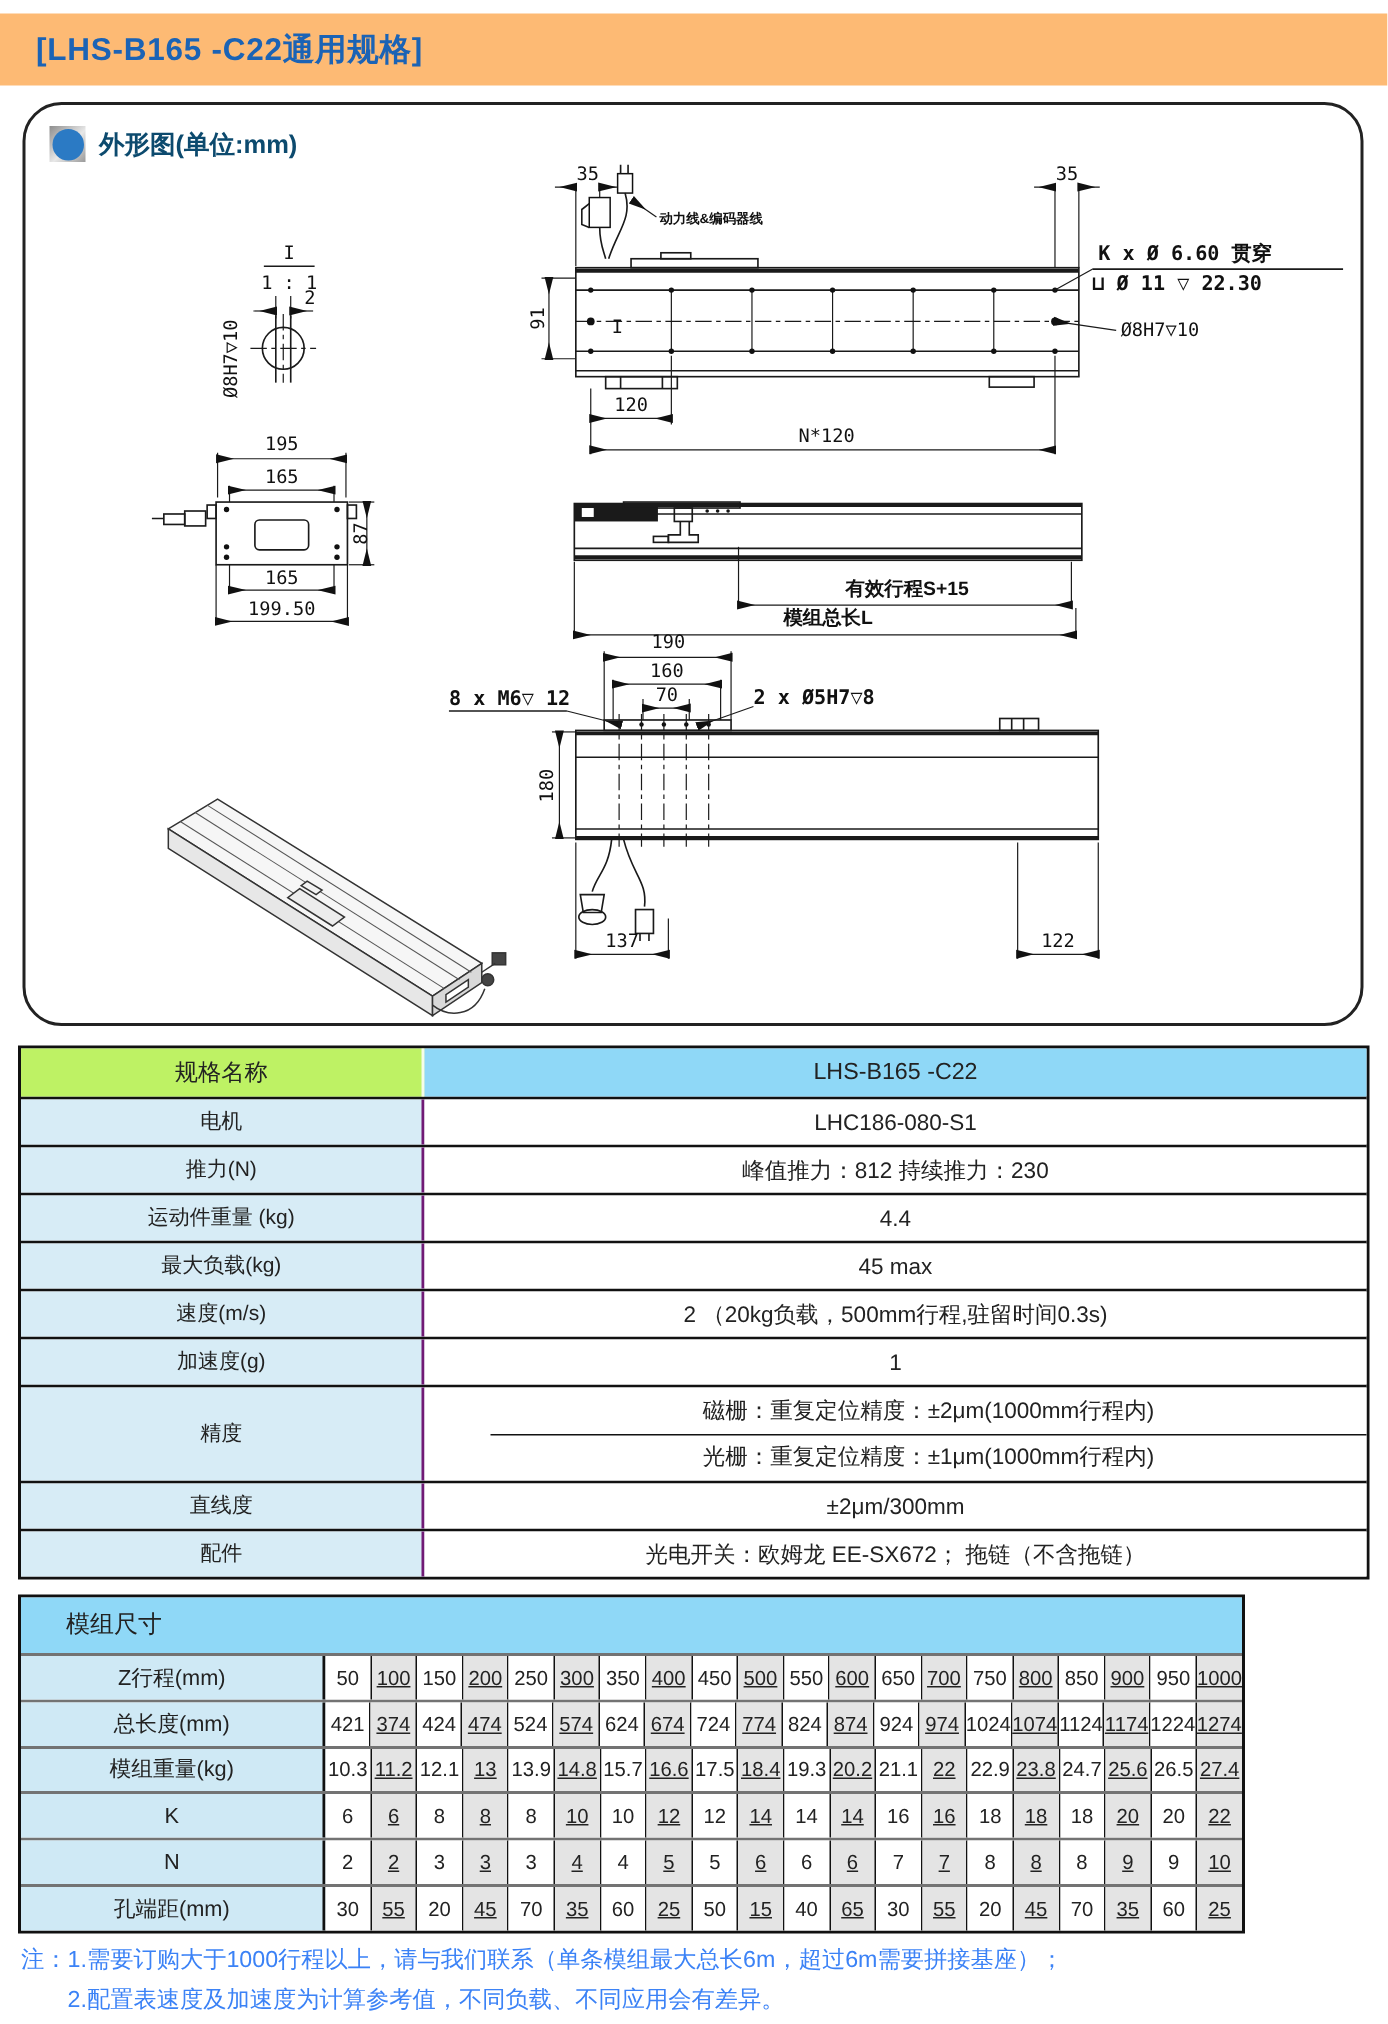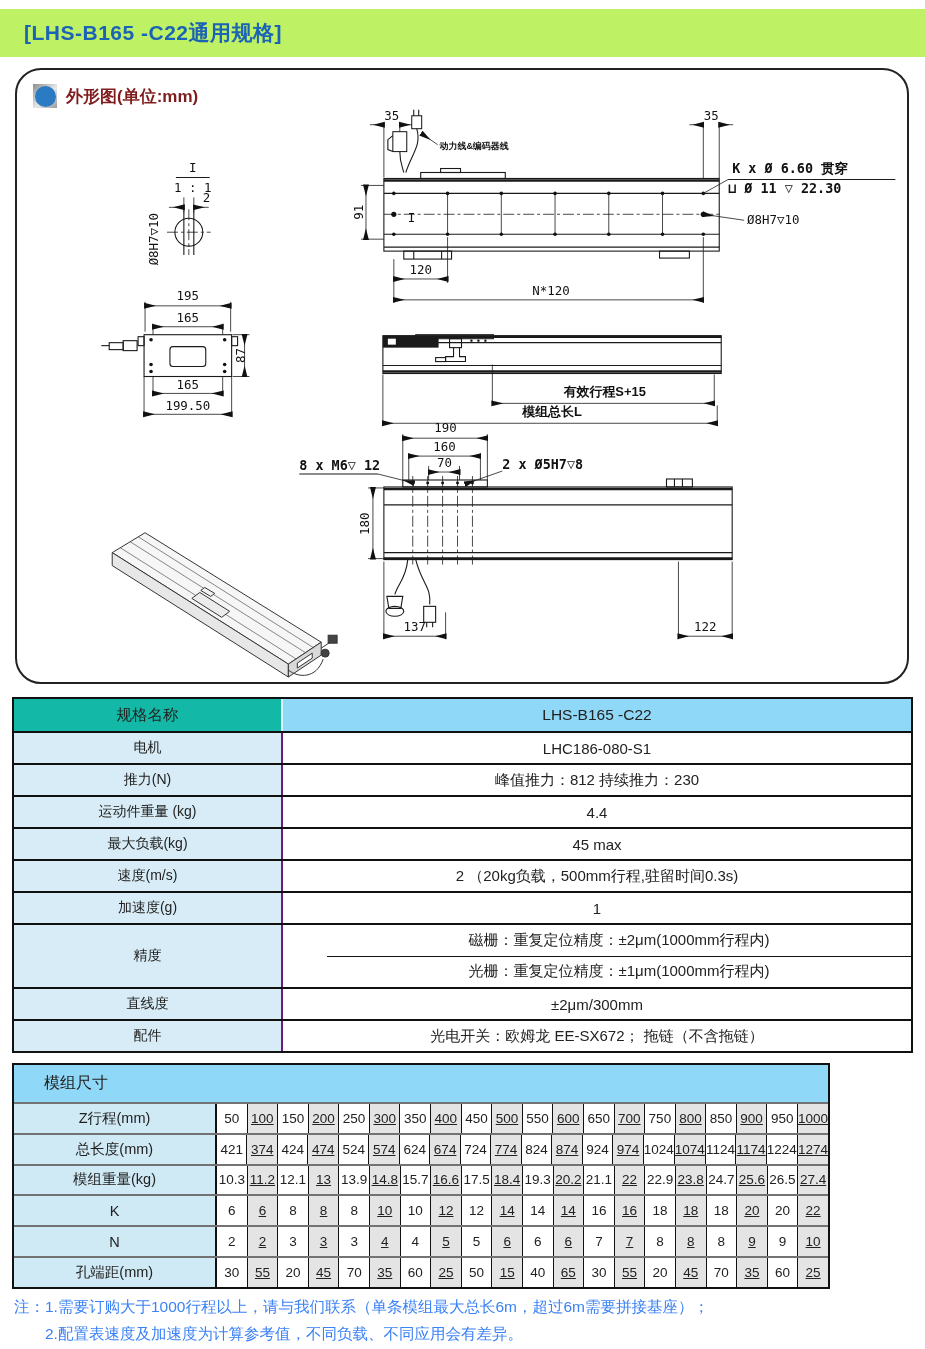--- a/index.html
+++ b/index.html
@@ -3,50 +3,50 @@
 <meta charset="utf-8">
 <style>
   * { margin:0; padding:0; box-sizing:border-box; }
   html,body { background:#fff; }
   body {
     width:925px; height:1349px; position:relative;
     font-family:"Liberation Sans","DejaVu Sans",sans-serif; color:#222;
   }
   
   .header-bar{ position:absolute; left:0; top:9px; width:925px; height:48px;
-    background:#bef264; display:flex; align-items:center; }
+    background:#fdba74; display:flex; align-items:center; }
   .header-title{ margin-left:24px; font-size:21px; font-weight:bold; color:#1b63b5; letter-spacing:.5px; }
 
   
   .panel{ position:absolute; left:15px; top:68px; width:894px; height:616px;
     border:2px solid #222; border-radius:26px; background:#fff; overflow:hidden; }
   .panel-title{ position:absolute; left:16px; top:14px; display:flex; align-items:center; gap:9px; z-index:2; }
   .icon-wrap{ width:24px; height:24px; background:linear-gradient(135deg,#8d8d8d 0%,#e8e8e8 55%,#9a9a9a 100%);
     display:flex; align-items:center; justify-content:center; }
   .icon-circle{ width:21px; height:21px; border-radius:50%; background:#2b7ac4; }
-  .panel-title-text{ color:#7f1d1d; font-size:17px; font-weight:bold; }
+  .panel-title-text{ color:#0c4a6e; font-size:17px; font-weight:bold; }
   svg.drawing{ position:absolute; left:0; top:0; width:100%; height:100%; }
   .dm  { font:12.5px "DejaVu Sans Mono","Liberation Mono",monospace; fill:#111; }
   .dmb { font:600 13.5px "DejaVu Sans Mono","Liberation Mono",monospace; fill:#111; }
   .dcn { font:13px "Liberation Sans","DejaVu Sans",sans-serif; fill:#111; font-weight:bold; }
   .dcs { font:9px "Liberation Sans","DejaVu Sans",sans-serif; fill:#111; font-weight:bold; }
   .ln  { stroke:#1a1a1a; stroke-width:1.1; fill:none; }
   .lnt { stroke:#1a1a1a; stroke-width:2.6; fill:none; }
   .lnx { stroke:#1a1a1a; stroke-width:.8; fill:none; }
   .cl  { stroke:#1a1a1a; stroke-width:.8; fill:none; stroke-dasharray:11 3 3 3; }
 
   
   .spec-table{ position:absolute; left:12px; top:697px; width:901px; border:2.5px solid #111; }
   .srow{ display:flex; height:32px; }
   .srow + .srow{ border-top:2px solid #111; }
   .srow.double{ height:64px; }
   .scell-l{ width:269px; background:#d7ecf6; border-right:2px solid #701a75;
     display:flex; align-items:center; justify-content:center; font-size:14px; }
   .scell-v{ flex:1; background:#fff; display:flex; align-items:center; justify-content:center; font-size:15px; }
-  .srow.head .scell-l{ background:#14b8a6; border-right:2px solid rgba(255,255,255,.85); font-size:15.5px; }
+  .srow.head .scell-l{ background:#bef264; border-right:2px solid rgba(255,255,255,.85); font-size:15.5px; }
   .srow.head .scell-v{ background:#8fd8f7; font-size:15.5px; }
   .vstack{ flex:1; display:flex; flex-direction:column; background:#fff;padding-left:44px; }
   .vstack > div{ flex:1; display:flex; align-items:center; justify-content:center; font-size:15px; }
   .vstack > div:first-child{ border-bottom:1.5px solid #111; }
 
   
   .size-table{ position:absolute; left:12px; top:1063px; width:818px; border:2.5px solid #111; }
   .size-head{ height:37px; background:#8fd8f7; display:flex; align-items:center;
     padding-left:30px; font-size:16px; }
   .trow{ display:flex; height:30.8px; border-top:2px solid #737373; }

